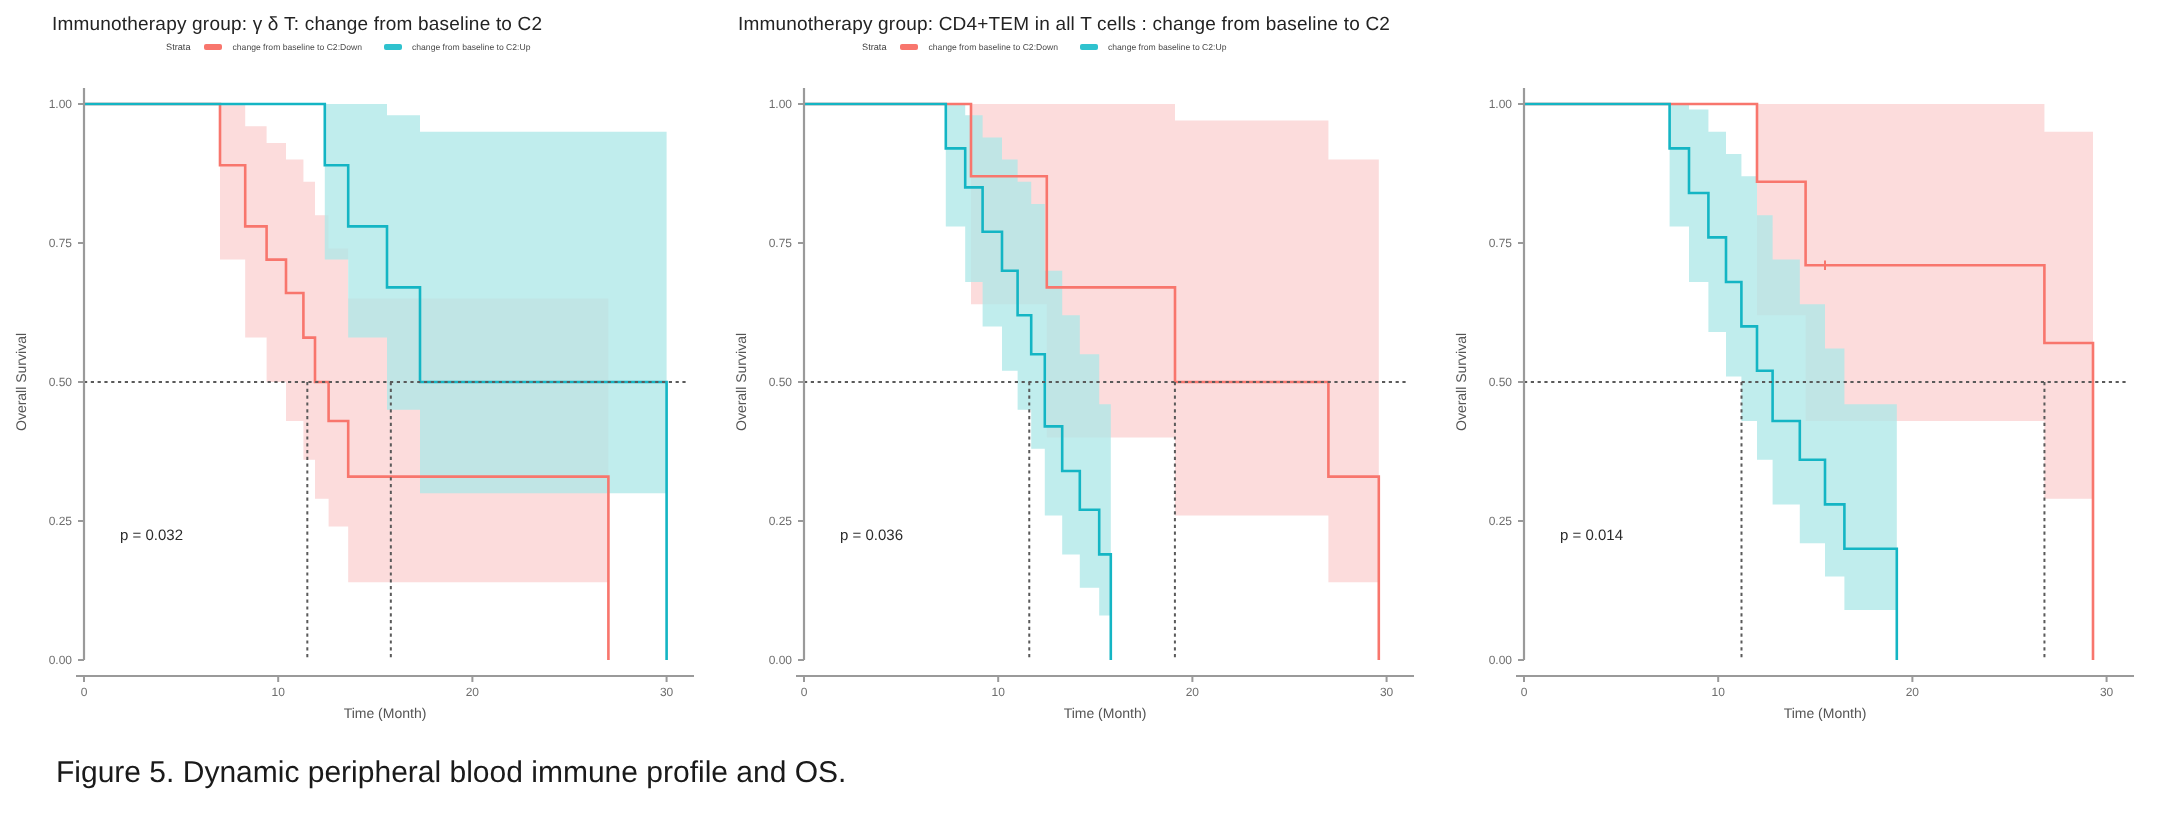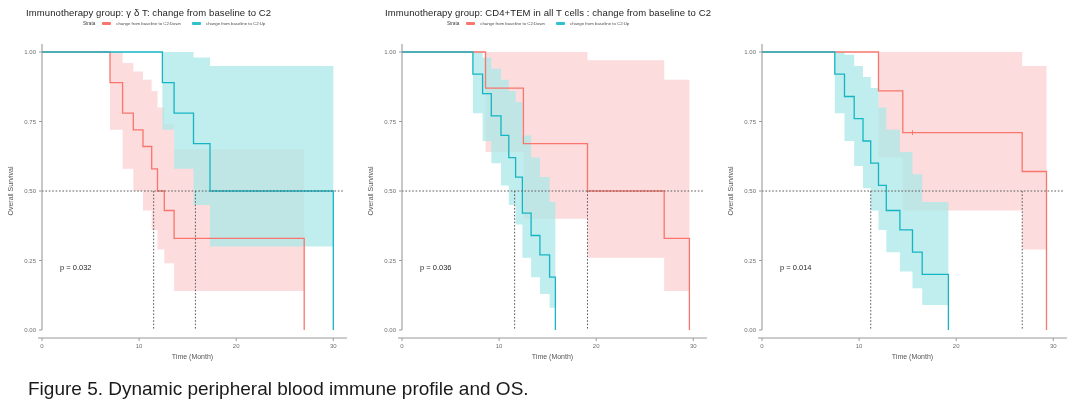--- a/index.html
+++ b/index.html
@@ -3,21 +3,21 @@
 <meta charset="utf-8">
 <style>
   html,body{margin:0;padding:0;background:#ffffff;}
   body{width:1080px;height:415px;font-family:"Liberation Sans",sans-serif;overflow:hidden;}
   #root{position:relative;width:1080px;height:415px;}
   .panel{position:absolute;top:0;height:372px;}
   .panel-title{font-size:9.5px;color:#232323;white-space:nowrap;letter-spacing:.1px;}
   .legend-row{display:flex;align-items:center;gap:5px;font-size:4.3px;color:#4a4a4a;margin-top:3px;}
   .legend-key{display:inline-block;width:9px;height:3px;border-radius:1px;}
   .legend-strata{font-size:4.6px;color:#3d3d3d;margin-right:2px;}
-  .caption{position:absolute;left:28px;top:378px;font-size:19px;color:#1a1a1a;
+  .caption{position:absolute;left:28px;top:378px;font-size:15px;color:#1a1a1a;
            font-family:"Liberation Sans",sans-serif;white-space:nowrap;}
   svg{display:block;}
   .axis-line{stroke:#9a9a9a;stroke-width:1.1;}
   .tick{stroke:#9a9a9a;stroke-width:1;}
   .tick-label{font-size:6px;fill:#6e6e6e;font-family:"Liberation Sans",sans-serif;}
   .axis-title{font-size:7px;fill:#555;font-family:"Liberation Sans",sans-serif;}
   .pval{font-size:7.5px;fill:#2a2a2a;font-family:"Liberation Sans",sans-serif;}
   .med-line{stroke:#5a5a5a;stroke-width:1;stroke-dasharray:1.6 1.8;}
 </style>
 </head>
@@ -66,21 +66,21 @@
         <text x="236.19354838709677" y="348" class="tick-label" text-anchor="middle">20</text>
         <line x1="333.2903225806452" y1="338" x2="333.2903225806452" y2="341" class="tick"></line>
         <text x="333.2903225806452" y="348" class="tick-label" text-anchor="middle">30</text>
         <text x="192.5" y="359" class="axis-title" text-anchor="middle">Time (Month)</text>
         <text x="0" y="0" class="axis-title" text-anchor="middle" transform="translate(13,191) rotate(-90)">Overall Survival</text>
         <text x="60" y="270.23" class="pval">p = 0.032</text>
       </svg>
   </div>
 
   <div class="panel" id="panel-2-host" style="left:360px;width:360px;">
-    <div style="position:absolute;left:25px;top:7px;">
+    <div style="position:absolute;left:9px;top:7px;">
       <div class="panel-title">Immunotherapy group:  CD4+TEM in all T cells : change from baseline to C2</div>
       <div class="legend-row" style="margin-left:62px;">
         <span class="legend-strata">Strata</span>
         <span class="legend-key" style="background:#F8766D;"></span>
         <span>change from baseline to C2:Down</span>
         <span class="legend-key" style="background:#2FC2CE;margin-left:6px;"></span>
         <span>change from baseline to C2:Up</span>
       </div>
     </div>
     <svg id="svg-2" width="360" height="372">

